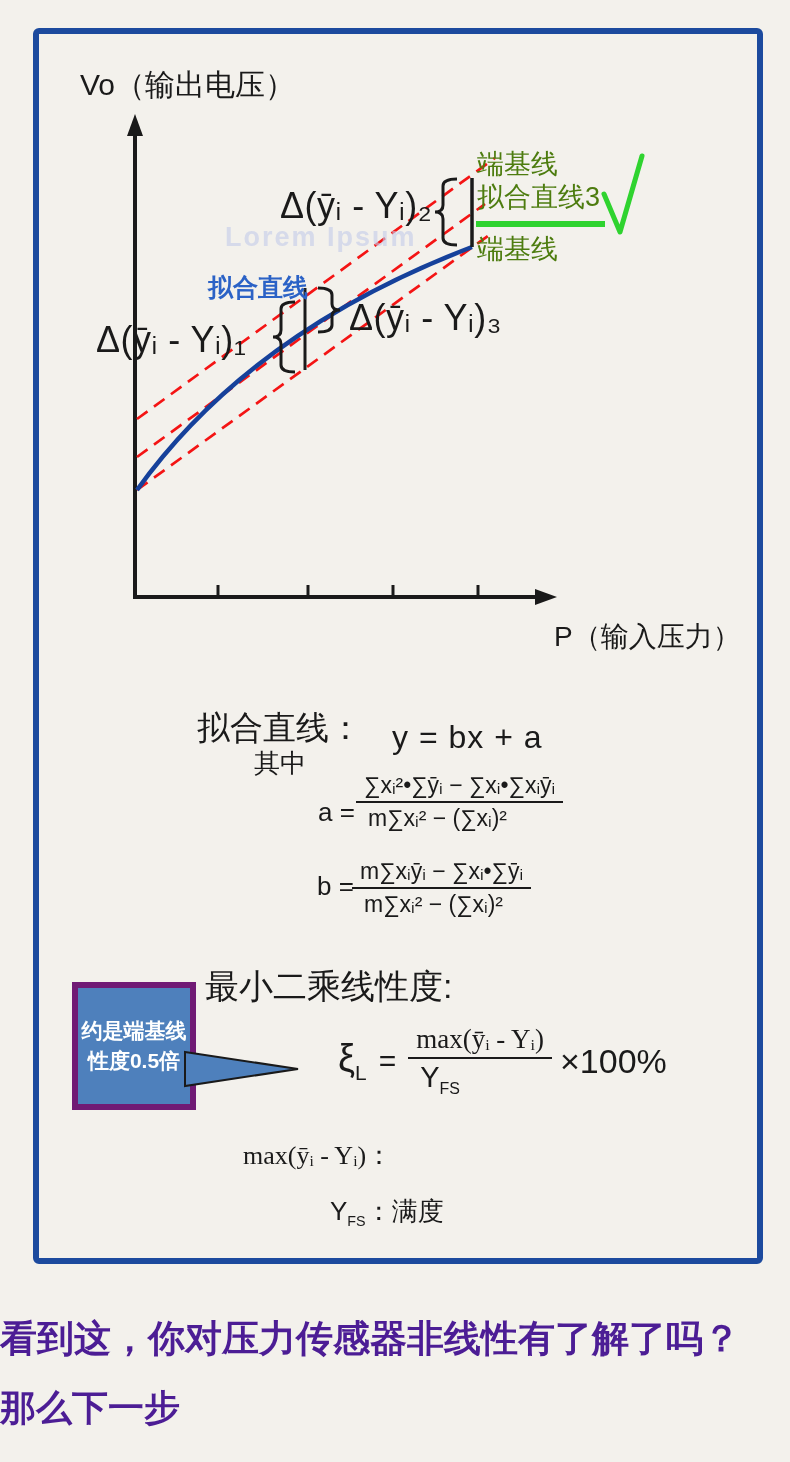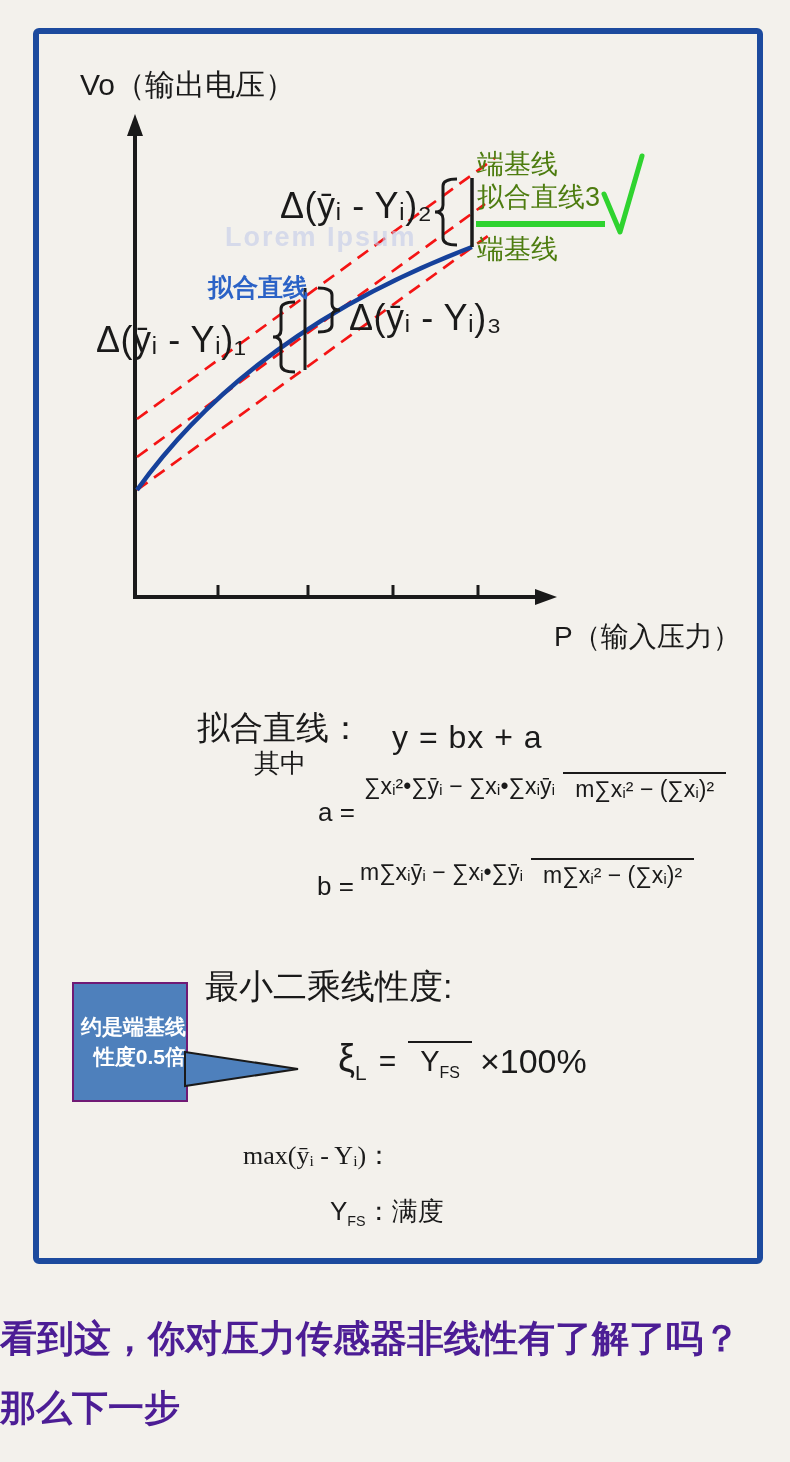--- a/index.html
+++ b/index.html
@@ -16,29 +16,29 @@
     background:transparent;
   }
   .lbl{white-space:nowrap;line-height:1.1;}
   .red{color:#4d7c0f;font-weight:500;}
   .blue{color:#2b62c6;font-weight:600;}
   .delta{font-size:36px;letter-spacing:0.5px;}
   .watermark{
     color:rgba(195,203,232,0.62);font-weight:bold;font-size:27px;
     letter-spacing:2px;
   }
-  .frac{display:inline-flex;align-items:center;vertical-align:middle;}
+  .frac{display:inline-flex;flex-direction:column;vertical-align:middle;}
   .frac .num{padding:0 8px 2px 8px;}
   .frac .den{border-top:2.5px solid #1a1a1a;padding:2px 12px 0 12px;}
   .f23{font-size:23px;}
   .serif{font-family:"Liberation Serif","DejaVu Serif",serif;}
   .xi-row{display:flex;align-items:center;}
   .callout{
-    background:#4e80bc;border:2px solid #701a75;color:#fff;
-    font-weight:bold;font-size:21px;text-align:right;line-height:1.45;
+    background:#4e80bc;border:6px solid #701a75;color:#fff;
+    font-weight:bold;font-size:21px;text-align:center;line-height:1.45;
     display:flex;flex-direction:column;justify-content:center;
   }
   .note-row{display:flex;align-items:flex-start;gap:0;font-size:26px;}
   .footer{width:790px;font-weight:700;color:#4c1d95;}
   sub.small{font-size:0.55em;}
 </style>
 </head>
 <body>
 
 <div class="abs frame"></div>
@@ -111,20 +111,21 @@
   <span>性度0.5倍</span>
 </div>
 <svg class="abs" style="left:184px;top:1046px;" width="120" height="44" viewBox="0 0 120 44">
   <polygon points="1,6 114,23 1,40" fill="#4e80bc" stroke="#1a1a1a" stroke-width="2"></polygon>
 </svg>
 
 <div class="abs xi-row" style="left:338px;top:1018px;height:86px;">
   <span style="font-size:38px;"><span>ξ</span><sub class="small">L</sub></span>
   <span style="font-size:30px;margin:0 12px;">=</span>
   <span class="frac">
+    <span class="num serif" style="font-size:27px;">max(ȳᵢ - Yᵢ)</span>
     <span class="den" style="font-size:29px;"><span>Y</span><sub class="small">FS</sub></span>
   </span>
   <span style="font-size:34px;margin-left:8px;">×100%</span>
 </div>
 
 <div class="abs note-row" style="left:243px;top:1138px;">
   <span class="serif">max(ȳᵢ - Yᵢ)：</span>
 </div>
 <div class="abs note-row" style="left:330px;top:1194px;">
   <span><span>Y</span><sub class="small">FS</sub><span>：</span></span>

